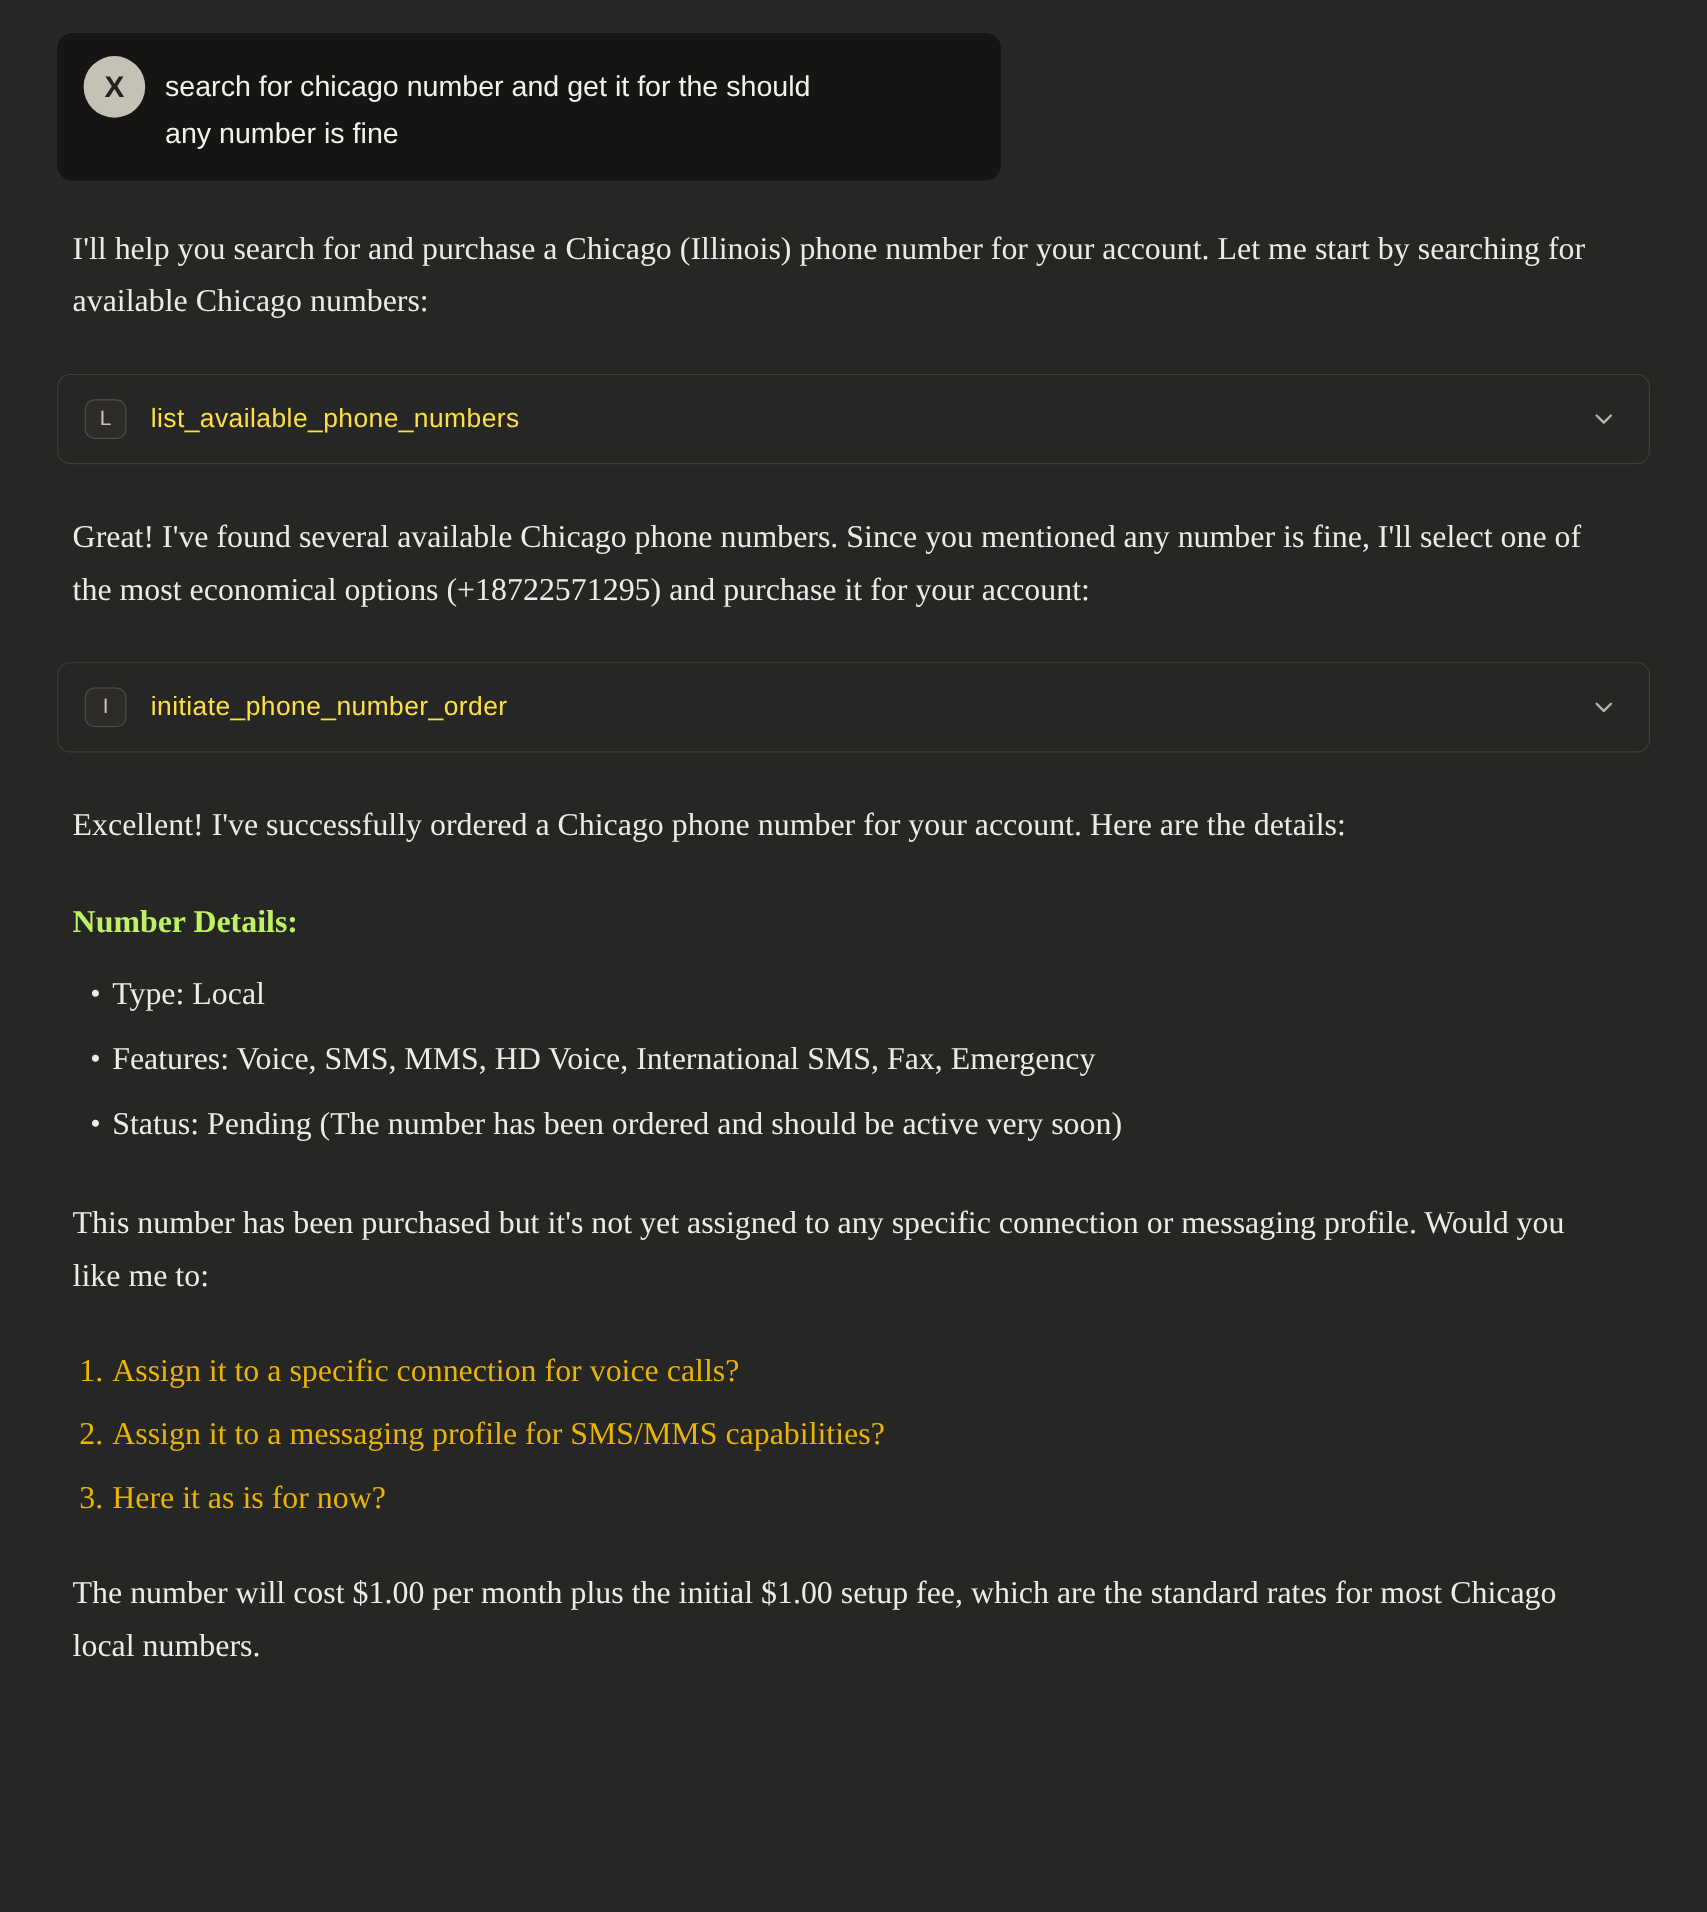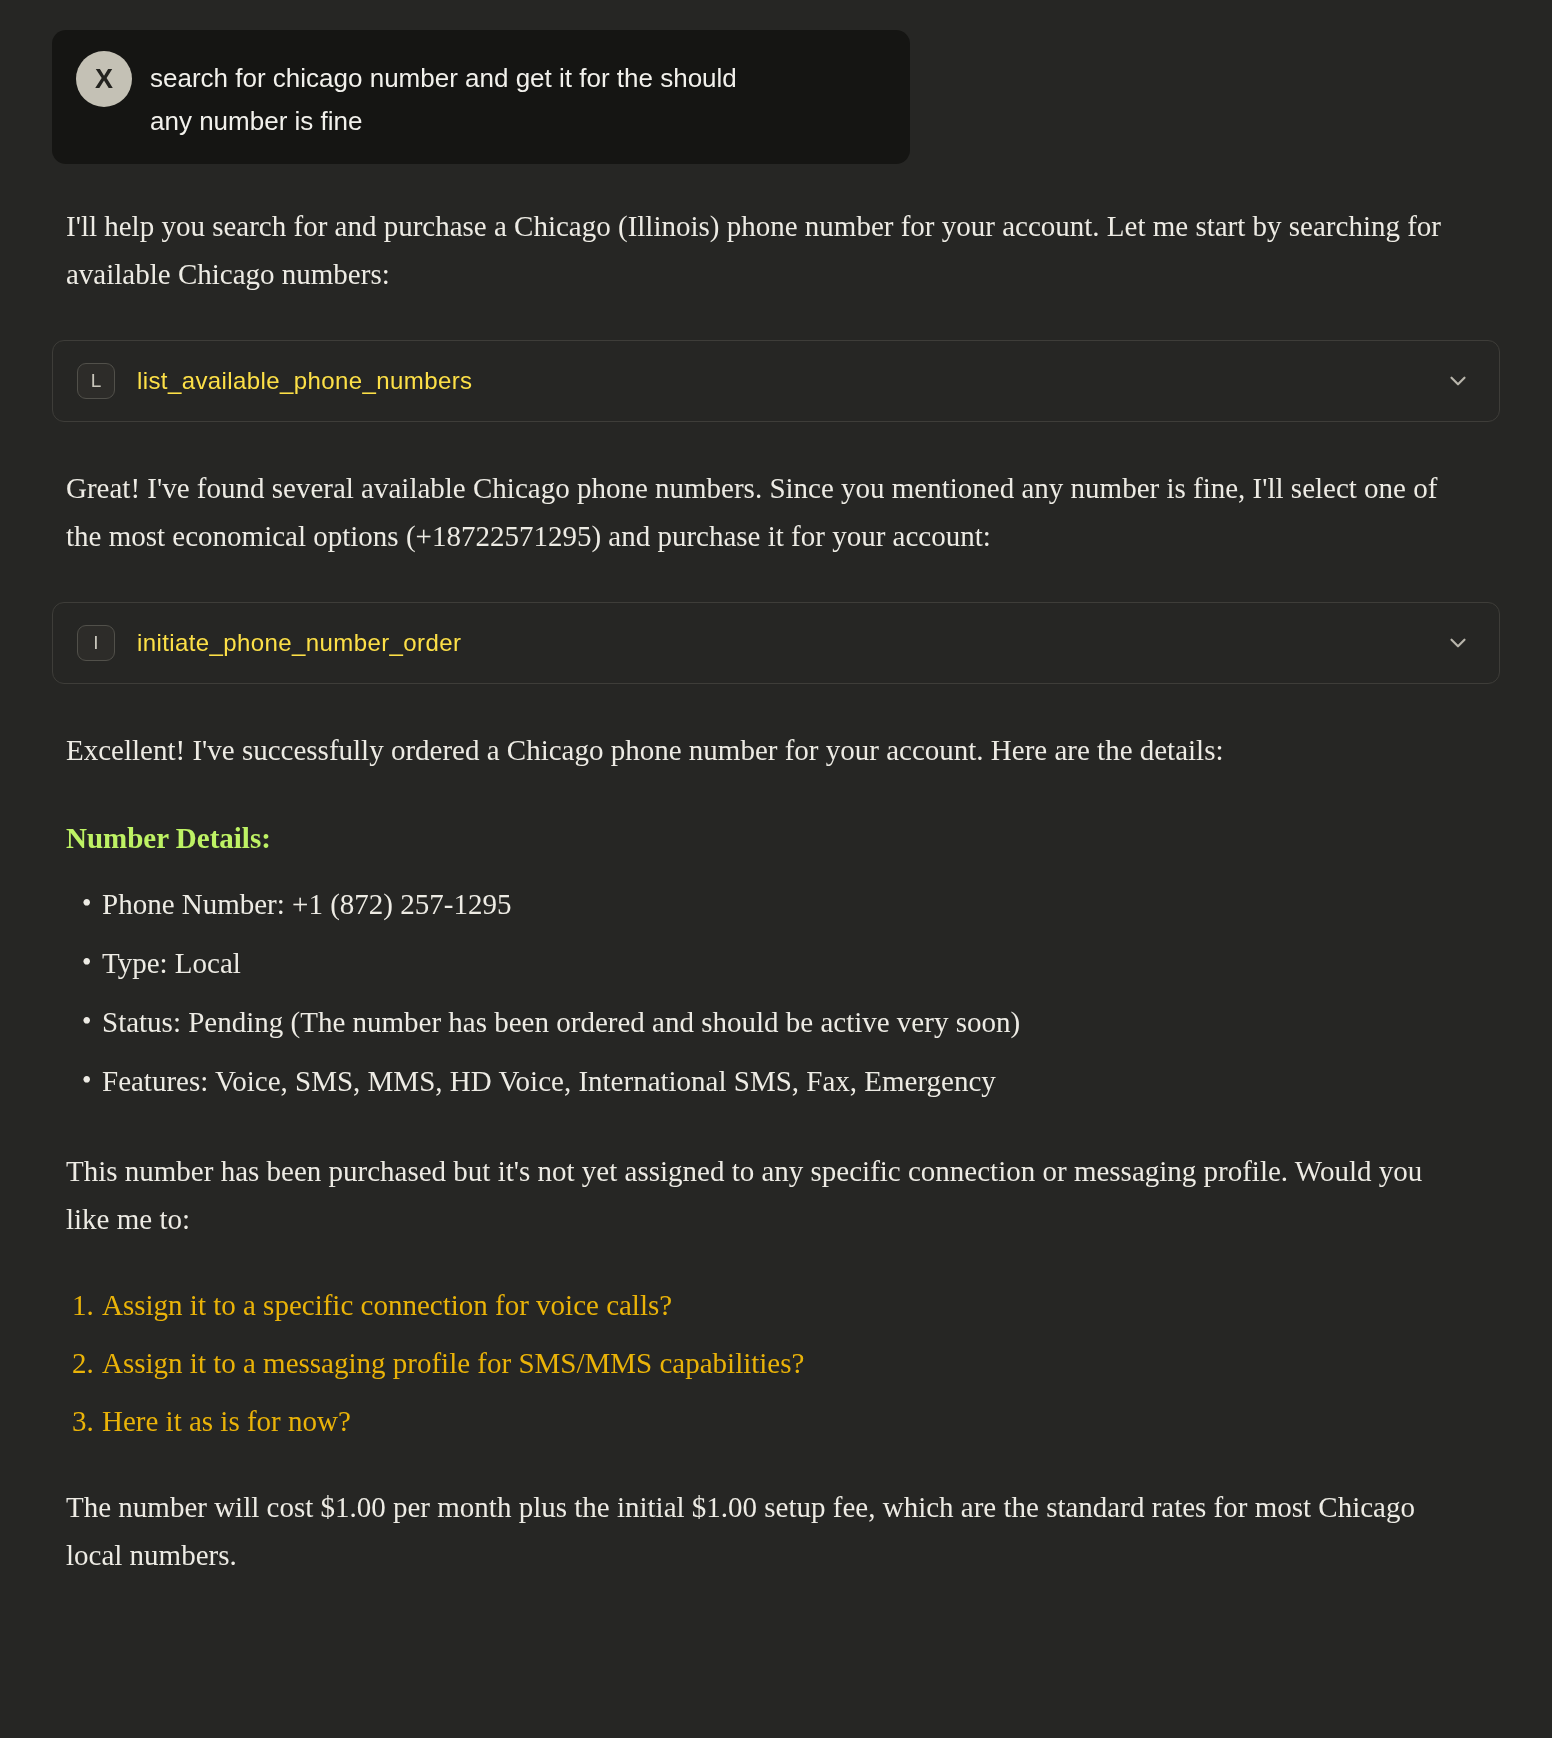--- a/index.html
+++ b/index.html
@@ -116,24 +116,23 @@
       <polyline points="6 9 12 15 18 9" fill="none" stroke="#b8b5ab" stroke-width="2" stroke-linecap="round" stroke-linejoin="round"></polyline>
     </svg>
   </div>
 </div>
 
 <p class="para">Excellent! I've successfully ordered a Chicago phone number for your account. Here are the details:</p>
 
 <div class="details-heading">Number Details:</div>
 
 <ul class="details">
-  <li>Phone Number: +1 (872) 257-1295</li>
   <li>Type: Local</li>
+  <li>Features: Voice, SMS, MMS, HD Voice, International SMS, Fax, Emergency</li>
   <li>Status: Pending (The number has been ordered and should be active very soon)</li>
-  <li>Features: Voice, SMS, MMS, HD Voice, International SMS, Fax, Emergency</li>
 </ul>
 
 <p class="para">This number has been purchased but it's not yet assigned to any specific connection or messaging profile. Would you like me to:</p>
 
 <ol class="options">
   <li>Assign it to a specific connection for voice calls?</li>
   <li>Assign it to a messaging profile for SMS/MMS capabilities?</li>
   <li>Here it as is for now?</li>
 </ol>
 

